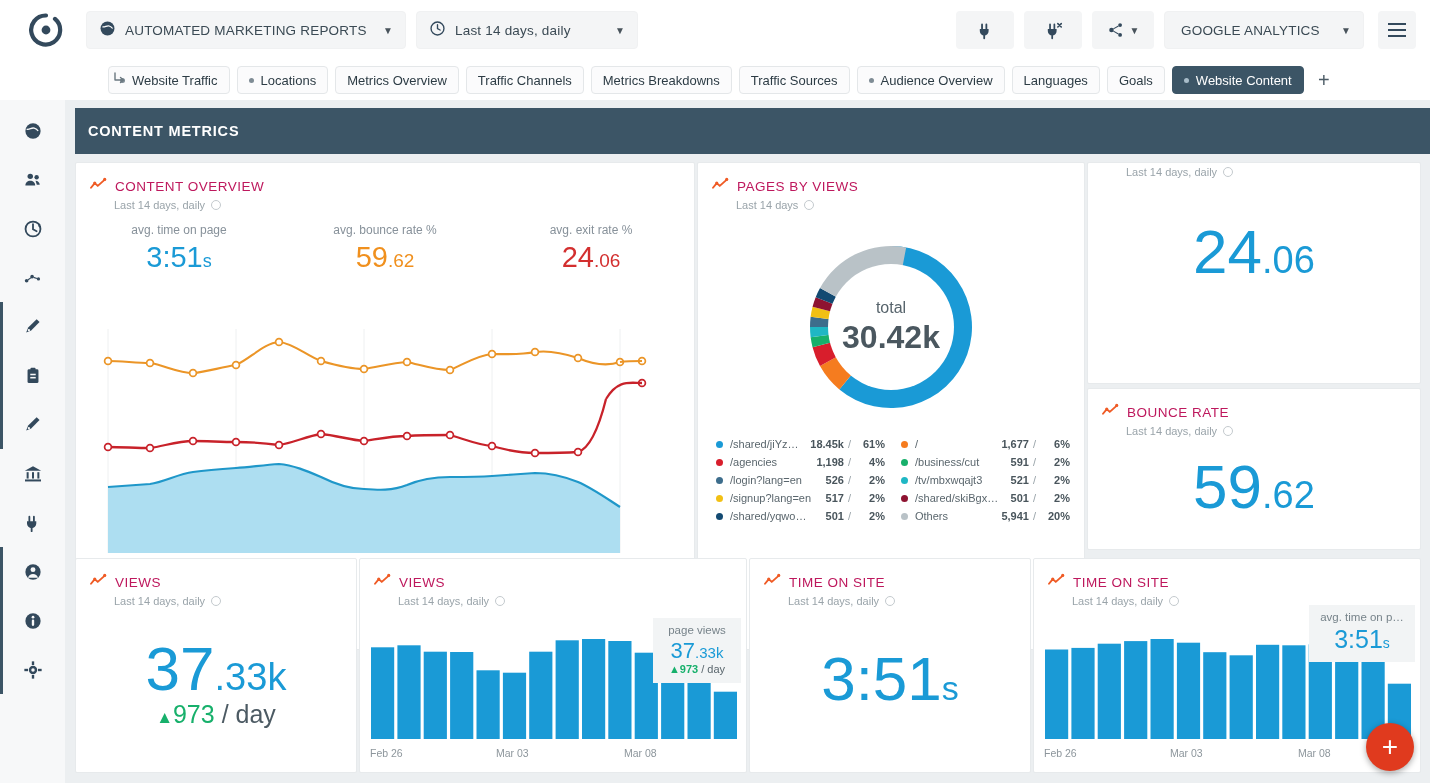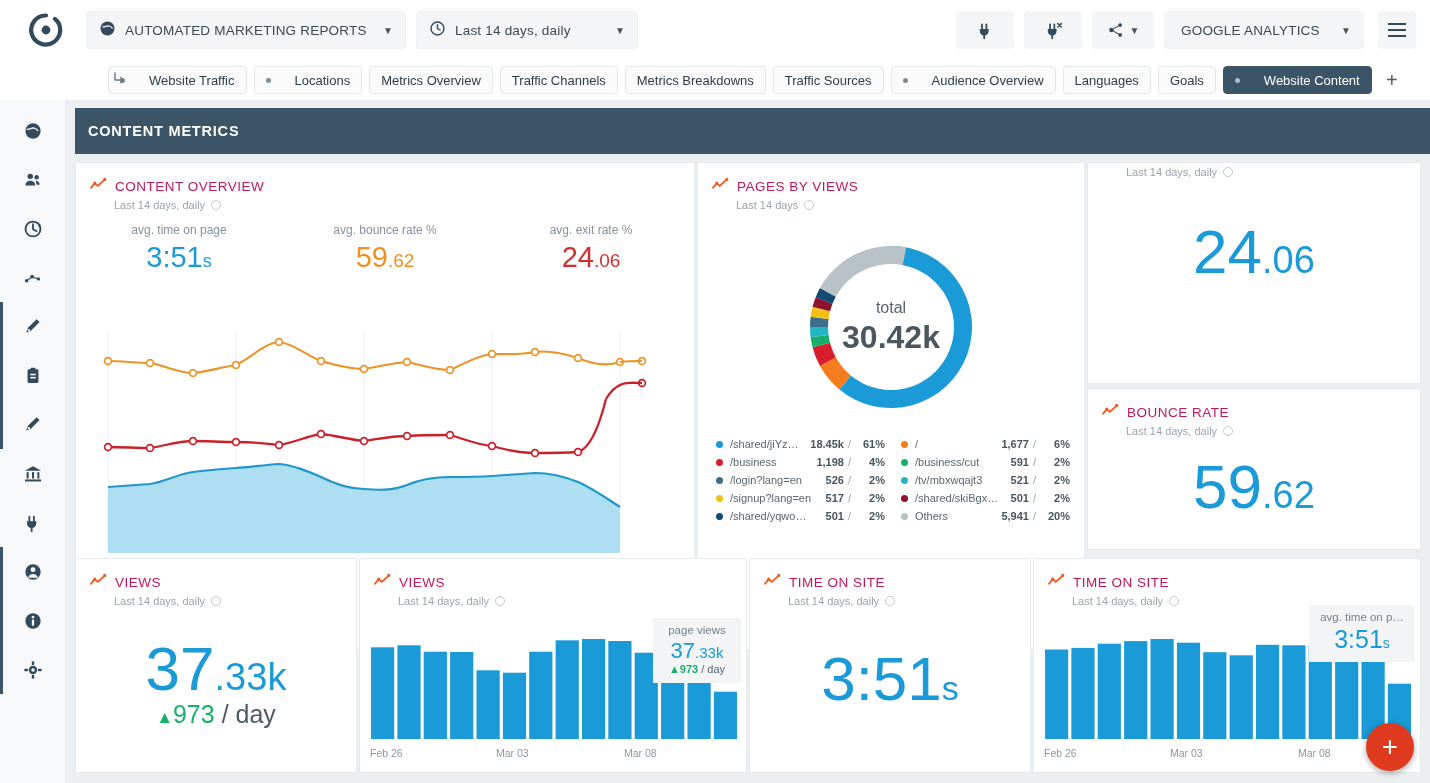--- a/index.html
+++ b/index.html
@@ -40,21 +40,21 @@
 
   
   .tabrow {
     position: absolute; left: 0; top: 60px; width: 1430px; height: 40px;
     background: #fff; display: flex; align-items: center; padding-left: 108px;
   }
   .arrow-in { position: absolute; left: 112px; top: 70px; color:#6b7880; font-size: 15px; }
   .tab {
     height: 28px; border: 1px solid #e4e7e9; border-radius: 4px; background: #fbfbfc;
     display: flex; align-items: center; padding: 0 11px; margin-right: 7px;
-    font-size: 13px; color: #2d3c45; cursor: pointer; white-space: nowrap; gap: 17px;
+    font-size: 13px; color: #2d3c45; cursor: pointer; white-space: nowrap;
   }
   .tab .dot { width: 5px; height: 5px; border-radius: 50%; background: #7f8c95;
               margin-right: 7px; display:inline-block; }
   .tab.active { background: #3c5566; border-color: #3c5566; color: #fff; }
   .tab.active .dot { background: #a8bcc9; }
   .tabadd { width: 26px; height: 28px; display: flex; align-items: center;
             justify-content: center; font-size: 20px; color: #4c5c66; cursor: pointer; }
 
   
   .sidebar {
@@ -490,21 +490,21 @@
         </div>
         <div class="lrow">
           <span class="ldot" style="background:#f57c1f"></span>
           <span class="lname">/</span>
           <span class="lval">1,677</span>
           <span class="lsep">/</span>
           <span class="lpct">6%</span>
         </div>
         <div class="lrow">
           <span class="ldot" style="background:#d81e2c"></span>
-          <span class="lname">/business</span>
+          <span class="lname">/agencies</span>
           <span class="lval">1,198</span>
           <span class="lsep">/</span>
           <span class="lpct">4%</span>
         </div>
         <div class="lrow">
           <span class="ldot" style="background:#17b06b"></span>
           <span class="lname">/business/cut</span>
           <span class="lval">591</span>
           <span class="lsep">/</span>
           <span class="lpct">2%</span>

